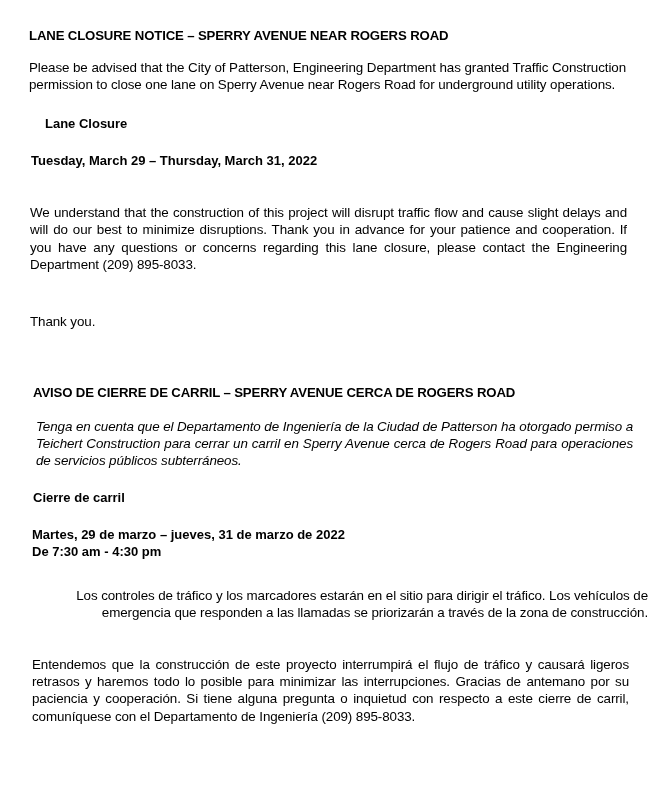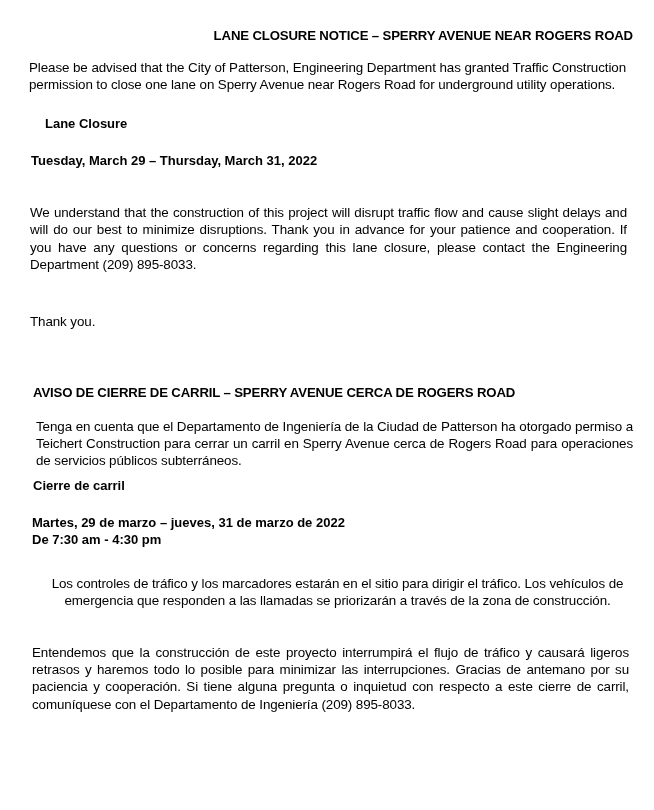--- a/index.html
+++ b/index.html
@@ -53,34 +53,34 @@
     font-weight: bold;
     line-height: 1.3;
   }
   .signoff {
     font-size: 13.4px;
     line-height: 1.3;
     letter-spacing: -0.1px;
   }
 
   
-  .en-title { margin: 0 0 0 0; text-align: right; }
+  .en-title { margin: 0 0 0 0; }
   .en-intro { margin: 16px 1px 0 0; width: 597px; }
   .en-sub { margin: 24px 0 0 16px; }
   .en-dates { margin: 21px 0 0 2px; }
   .en-traffic { margin: 27px 0 0 1px; width: 595px; text-align: left; }
   .en-understand { margin: 34px 0 0 1px; width: 597px; }
   .en-signoff { margin: 40px 0 0 1px; }
 
   
   .es-title { margin: 55px 0 0 4px; }
-  .es-intro { margin: 17px 0 0 7px; width: 597px; }
-  .es-sub { margin: 10px 0 0 4px; }
+  .es-intro { margin: 17px 0 0 7px; width: 597px; font-style: italic; }
+  .es-sub { margin: 22px 0 0 4px; }
   .es-dates { margin: 21px 0 0 3px; }
-  .es-traffic { margin: 26px 0 0 7px; width: 603px; text-align: center; }
+  .es-traffic { margin: 26px 0 0 16px; width: 603px; text-align: right; }
   .es-understand { margin: 35px 0 0 3px; width: 597px; }
 
   .line { display: block; }
 </style>
 </head>
 <body>
 
 <div class="page">
 
   <section class="notice">

